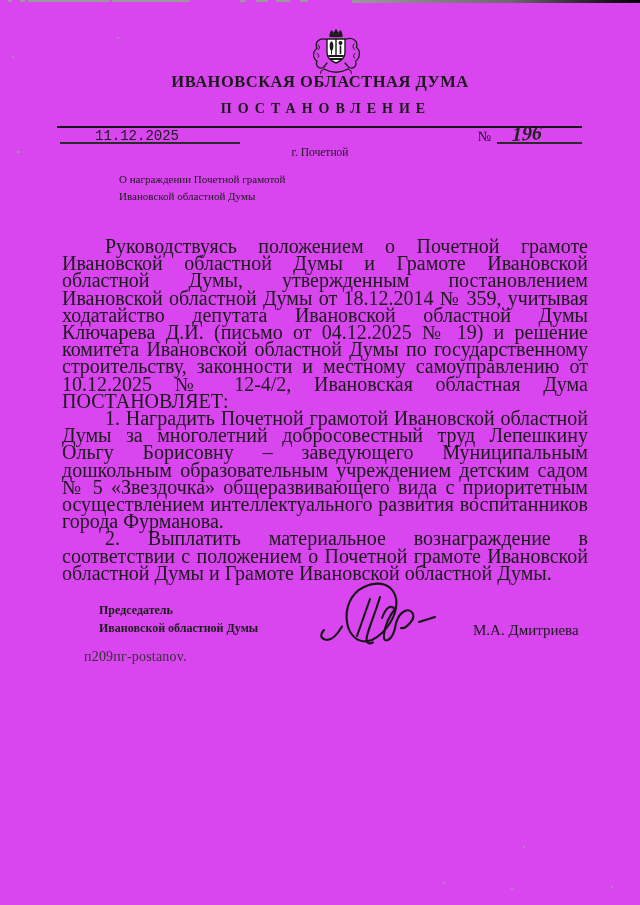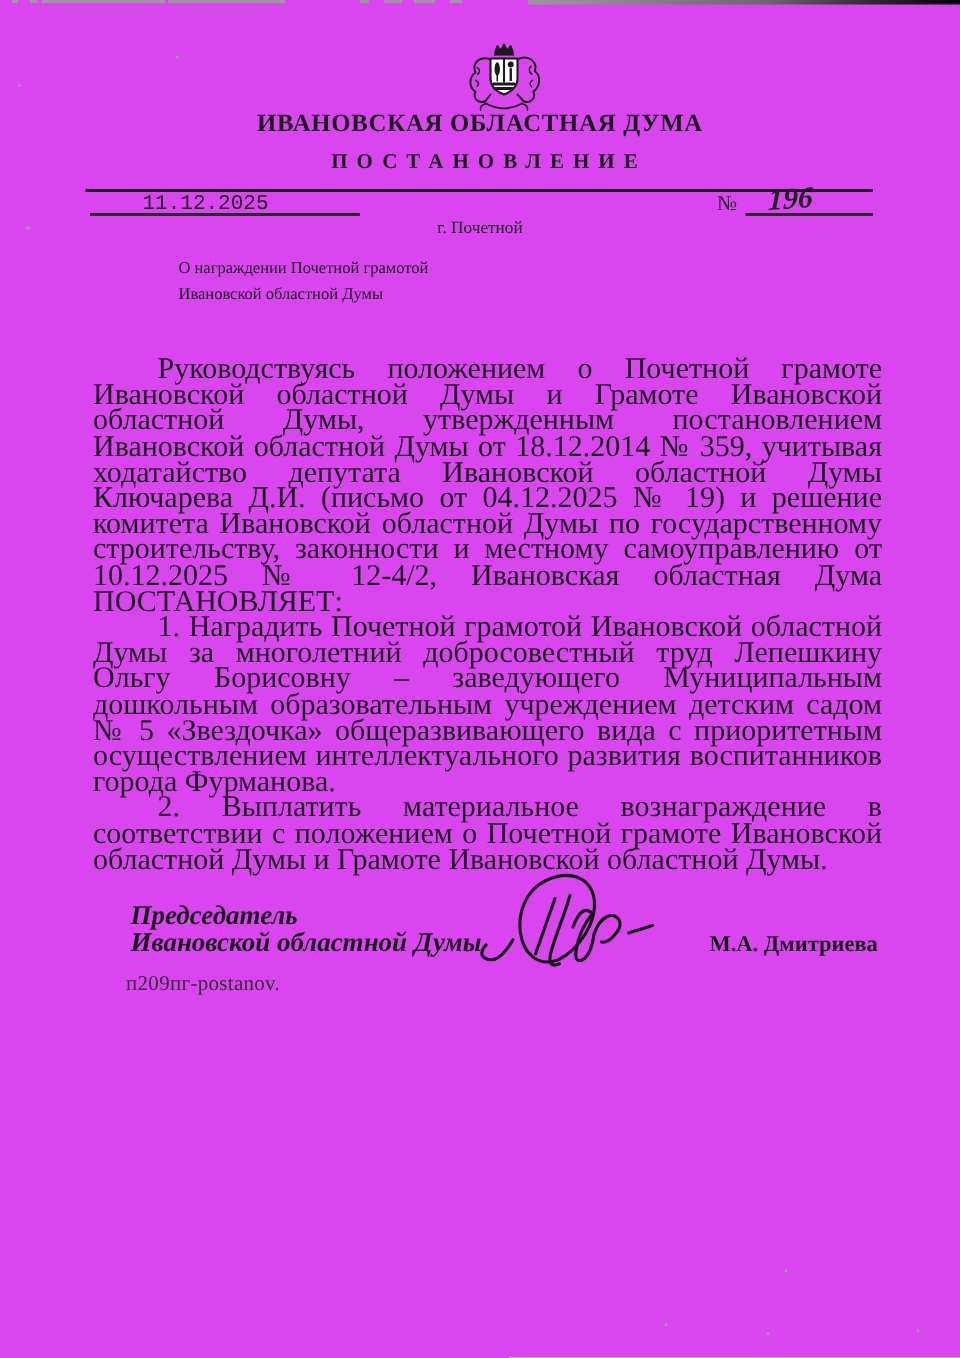--- a/index.html
+++ b/index.html
@@ -48,23 +48,23 @@
   .subject { position: absolute; left: 79px; top: 171px; font-size: 11px; line-height: 17px; margin-left: 40px; }
 
   
   .body-text {
     position: absolute; left: 62px; top: 238px; width: 526px;
     font-size: 20px; line-height: 17.2px; text-align: justify;
   }
   .body-text p { margin: 0; text-indent: 43px; }
 
   
-  .sig-title { position: absolute; left: 87px; top: 602px; font-weight: bold; font-size: 18px; line-height: 17.5px; font-style: italic; }
+  .sig-title { position: absolute; left: 99px; top: 602px; font-weight: bold; font-size: 12px; line-height: 17.5px; }
   .sig-glyph { position: absolute; left: 318px; top: 578px; width: 122px; height: 80px; }
-  .sig-name { position: absolute; left: 473px; top: 622px; font-weight: bold; font-size: 15px; }
+  .sig-name { position: absolute; left: 473px; top: 622px; font-weight: normal; font-size: 15px; }
 
   .footer-note { position: absolute; left: 84px; top: 649px; font-size: 14px; letter-spacing: 0.2px; color: #333; }
 </style>
 </head>
 <body>
 
 <div class="page">
 
   <div class="artifact" style="left:8px;width:4px;"></div>
   <div class="artifact" style="left:20px;width:5px;"></div>

